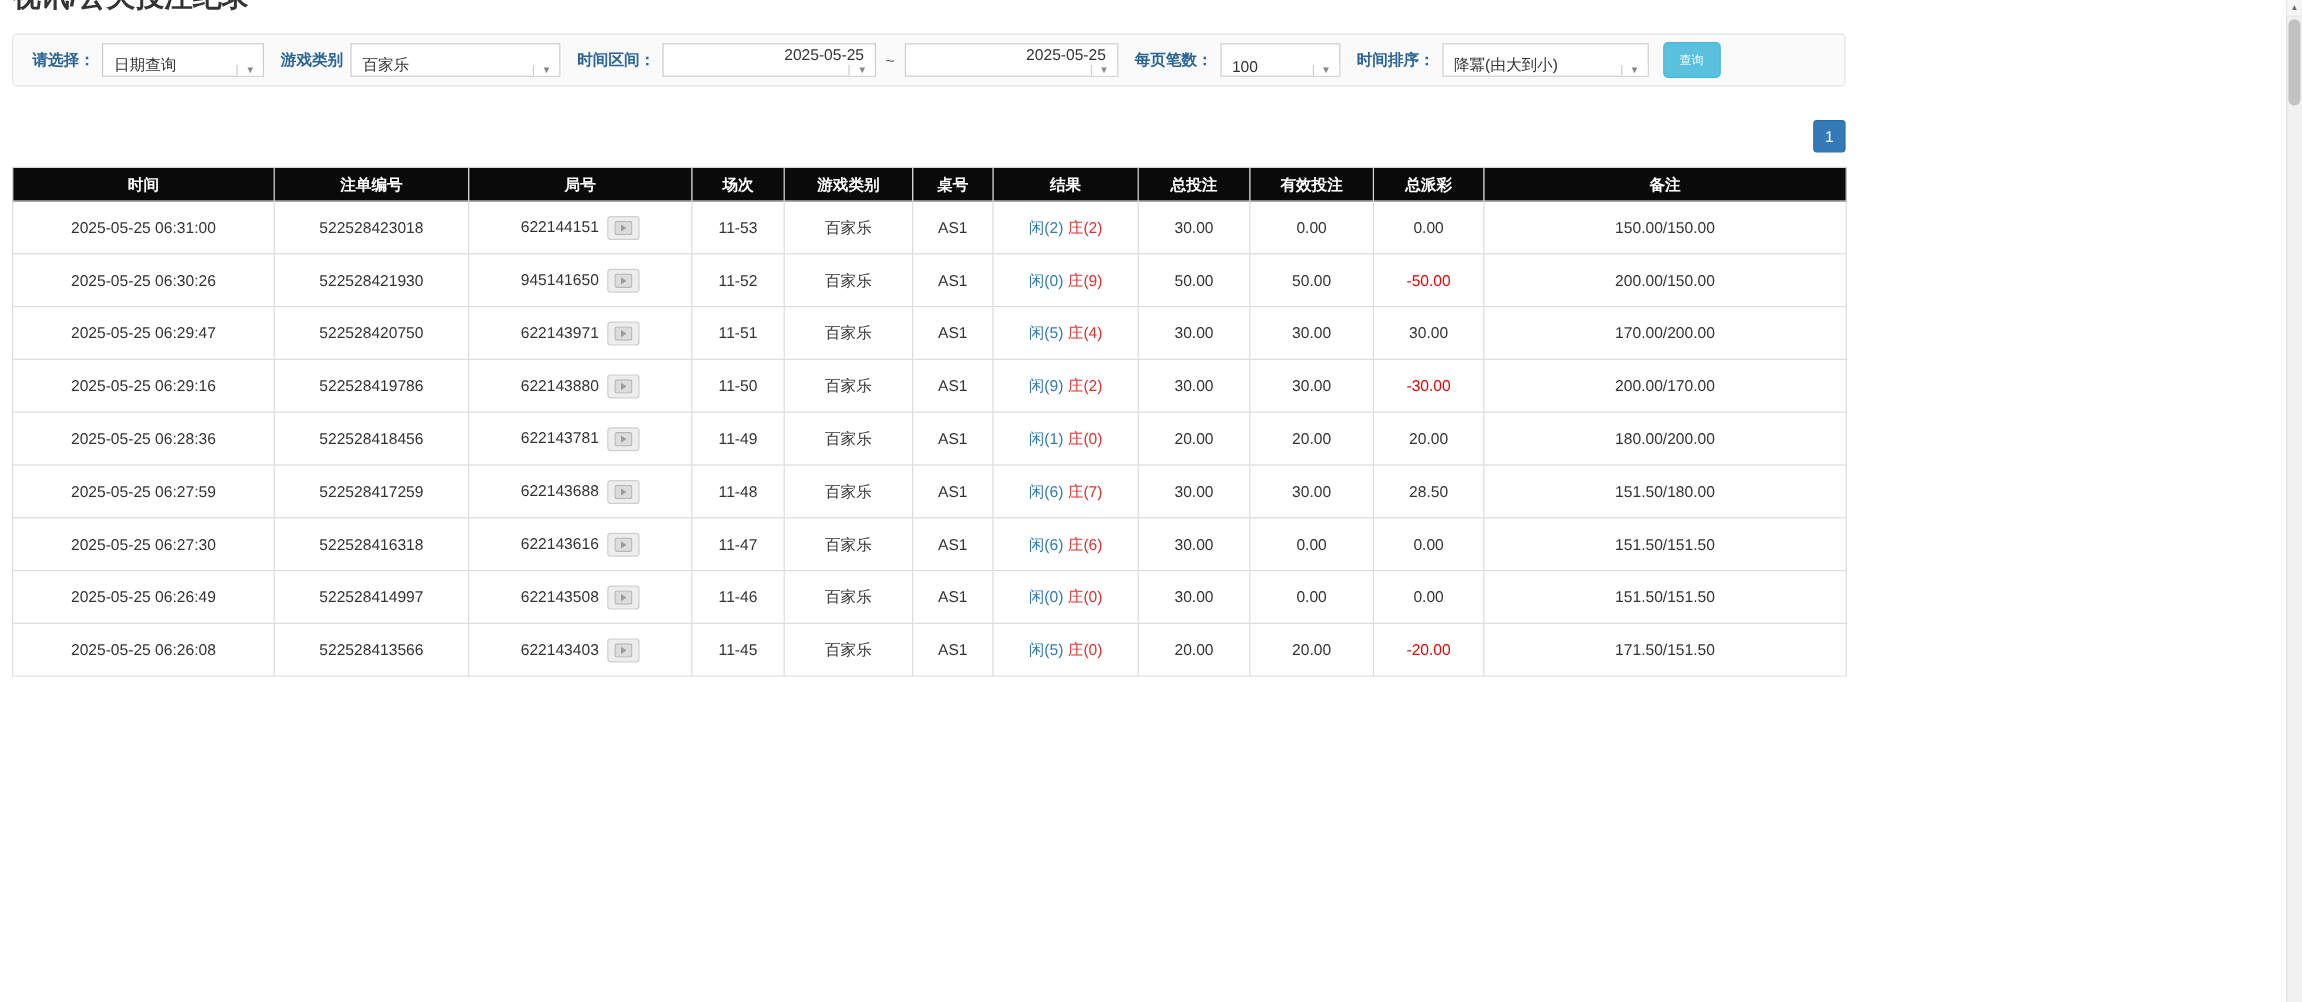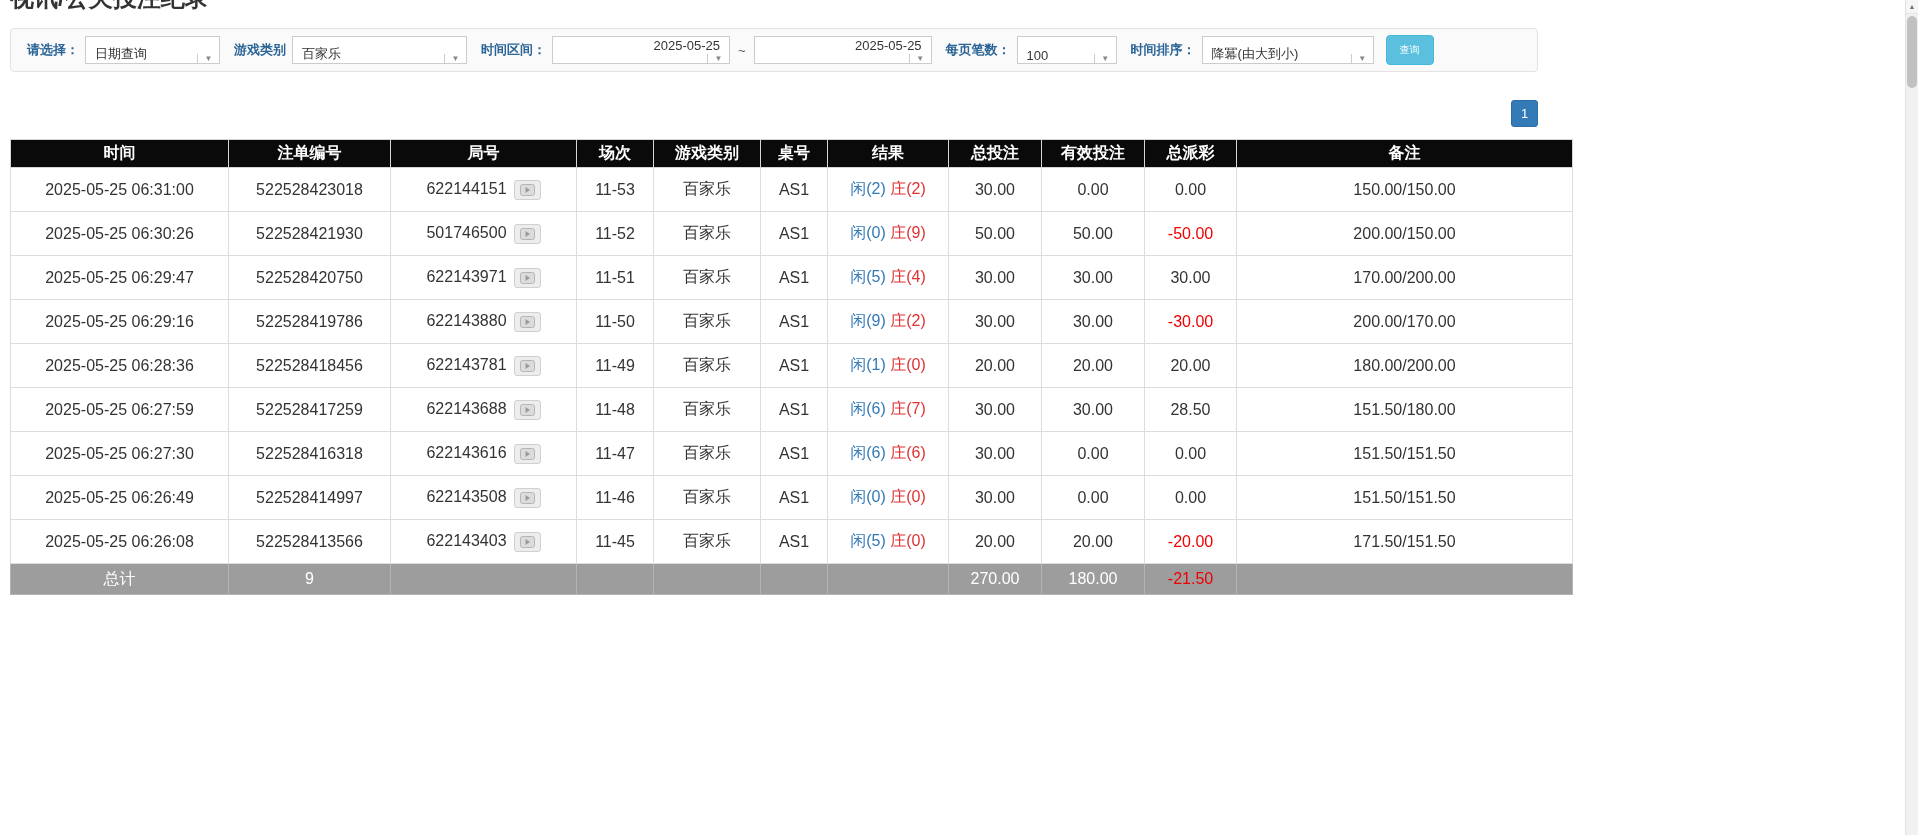--- a/index.html
+++ b/index.html
@@ -39,21 +39,21 @@
   
   .info-bar{margin-top:10px;height:40px;background:var(--success-bg);display:flex;align-items:center;justify-content:space-between;padding:0 16px;font-size:13px;}
   .info-left{color:#4a4a4a;}
   .info-right{color:var(--danger-red);}
 
   
   .pagination{margin-top:28px;display:flex;justify-content:flex-end;}
   .page-btn{min-width:27px;height:27px;display:flex;align-items:center;justify-content:center;background:var(--accent-blue);border:1px solid #2e6da4;border-radius:3px;color:#fff;font-size:13px;cursor:pointer;}
 
   
-  .records-table{margin-top:12px;width:1528px;border-collapse:collapse;table-layout:fixed;font-size:16px;}
+  .records-table{margin-top:12px;width:1528px;border-collapse:collapse;table-layout:fixed;font-size:13px;}
   .records-table th{background:var(--header-bg);color:#fff;height:28px;font-weight:bold;border:1px solid #d6d6d6;text-align:center;}
   .records-table td{height:44px;border:1px solid #ddd;text-align:center;background:#fff;color:#333;overflow:hidden;}
   .records-table tr.summary td{background:var(--summary-bg);color:#fff;height:31px;border-color:#b3b3b3;}
   .blue-text{color:var(--accent-blue);cursor:pointer;}
   .red-text{color:var(--danger-red) !important;}
   .player{color:var(--player-blue);}
   .banker{color:var(--banker-red);}
   .replay-icon{display:inline-flex;align-items:center;justify-content:center;width:27px;height:20px;background:#ededed;border:1px solid #cfcfcf;border-radius:3px;vertical-align:middle;margin-left:7px;cursor:pointer;}
 
   
@@ -120,21 +120,21 @@
           <th style="width: 218px;">时间</th>
           <th style="width: 162px;">注单编号</th>
           <th style="width: 186px;">局号</th>
           <th style="width: 77px;">场次</th>
           <th style="width: 107px;">游戏类别</th>
           <th style="width: 67px;">桌号</th>
           <th style="width: 121px;">结果</th>
           <th style="width: 93px;">总投注</th>
           <th style="width: 103px;">有效投注</th>
           <th style="width: 92px;">总派彩</th>
-          <th style="width: 336px;">备注</th>
+          <th style="width: 302px;">备注</th>
         </tr>
     </thead>
     <tbody>
         <tr>
           <td>2025-05-25 06:31:00</td>
           <td>522528423018</td>
           <td><span>622144151</span><span class="replay-icon">
               <svg width="15" height="12" viewBox="0 0 15 12">
                 <rect x="0.5" y="0.5" width="14" height="11" rx="2" fill="#dcdcdc" stroke="#b5b5b5"></rect>
                 <path d="M5.5 3l4.5 3-4.5 3z" fill="#9a9a9a"></path>
@@ -145,21 +145,21 @@
           <td>AS1</td>
           <td><span class="player">闲(2)</span> <span class="banker">庄(2)</span></td>
           <td class="blue-text">30.00</td>
           <td>0.00</td>
           <td>0.00</td>
           <td>150.00/150.00</td>
         </tr>
         <tr>
           <td>2025-05-25 06:30:26</td>
           <td>522528421930</td>
-          <td><span>501746500</span><span class="replay-icon">
+          <td><span>945141650</span><span class="replay-icon">
               <svg width="15" height="12" viewBox="0 0 15 12">
                 <rect x="0.5" y="0.5" width="14" height="11" rx="2" fill="#dcdcdc" stroke="#b5b5b5"></rect>
                 <path d="M5.5 3l4.5 3-4.5 3z" fill="#9a9a9a"></path>
               </svg>
             </span></td>
           <td>11-52</td>
           <td>百家乐</td>
           <td>AS1</td>
           <td><span class="player">闲(0)</span> <span class="banker">庄(9)</span></td>
           <td class="blue-text">50.00</td>
@@ -286,33 +286,20 @@
             </span></td>
           <td>11-45</td>
           <td>百家乐</td>
           <td>AS1</td>
           <td><span class="player">闲(5)</span> <span class="banker">庄(0)</span></td>
           <td class="blue-text">20.00</td>
           <td>20.00</td>
           <td class="red-text">-20.00</td>
           <td>171.50/151.50</td>
         </tr>
-        <tr class="summary">
-          <td>总计</td>
-          <td>9</td>
-          <td></td>
-          <td></td>
-          <td></td>
-          <td></td>
-          <td></td>
-          <td>270.00</td>
-          <td>180.00</td>
-          <td class="red-text">-21.50</td>
-          <td></td>
-        </tr>
       </tbody>
   </table>
 
 </div>
 
 <div class="scrollbar">
   <div class="scroll-up">▲</div>
   <div class="scroll-thumb"></div>
 </div>
 

